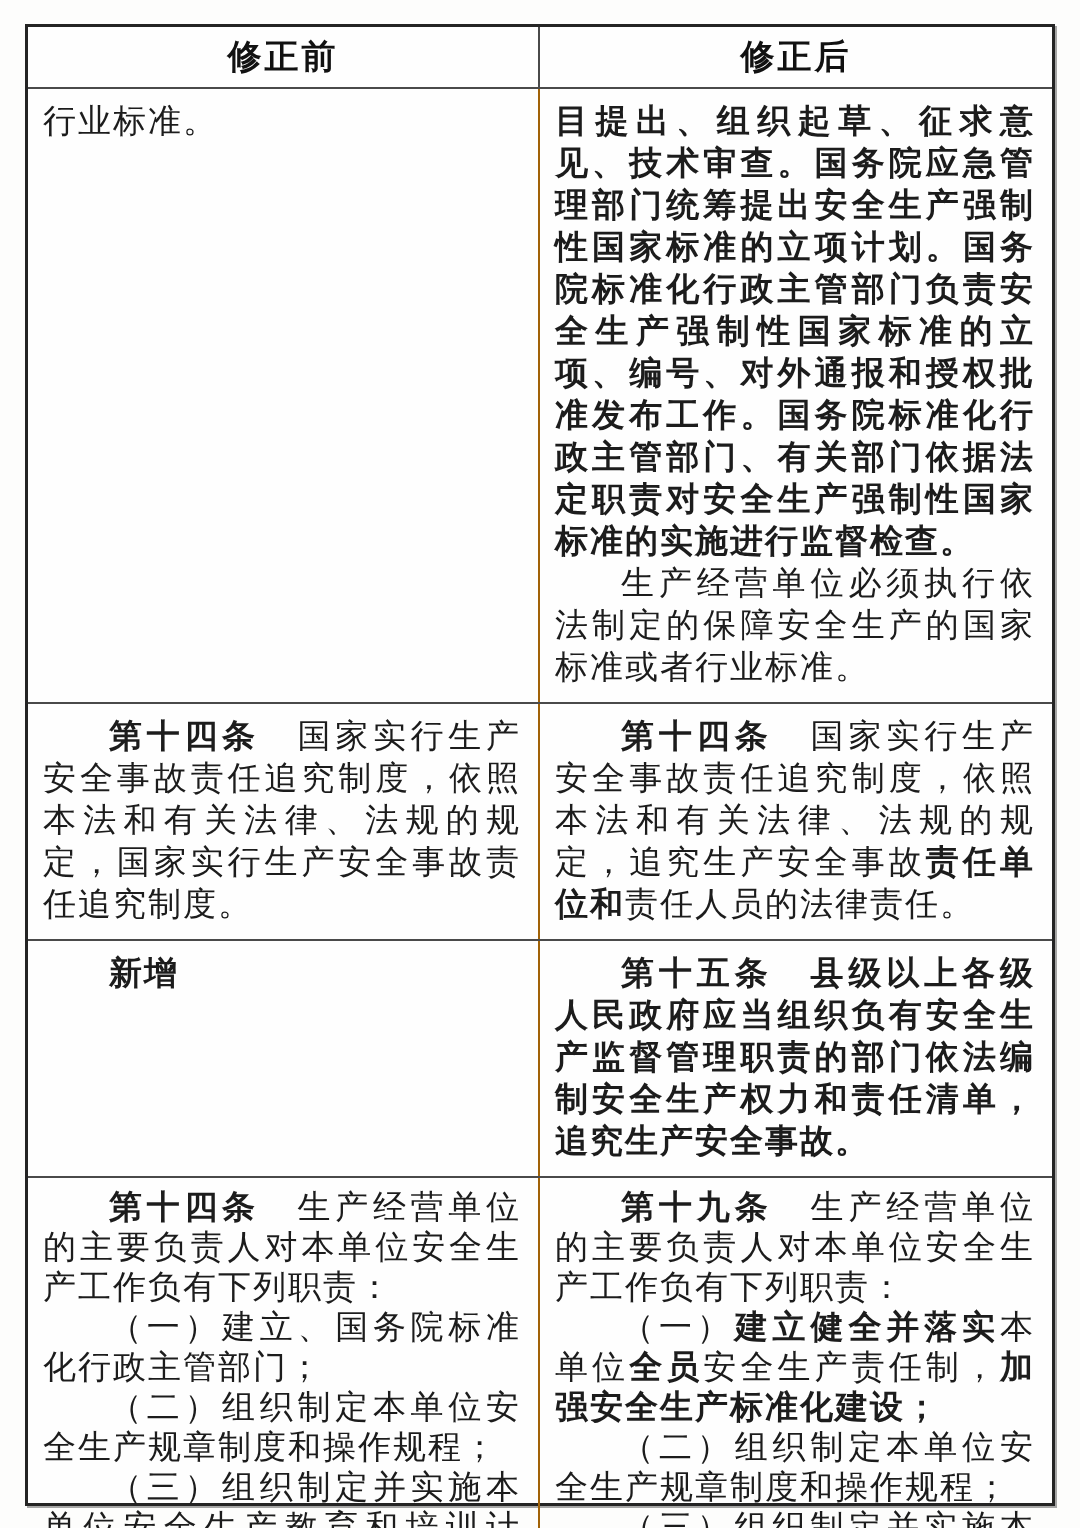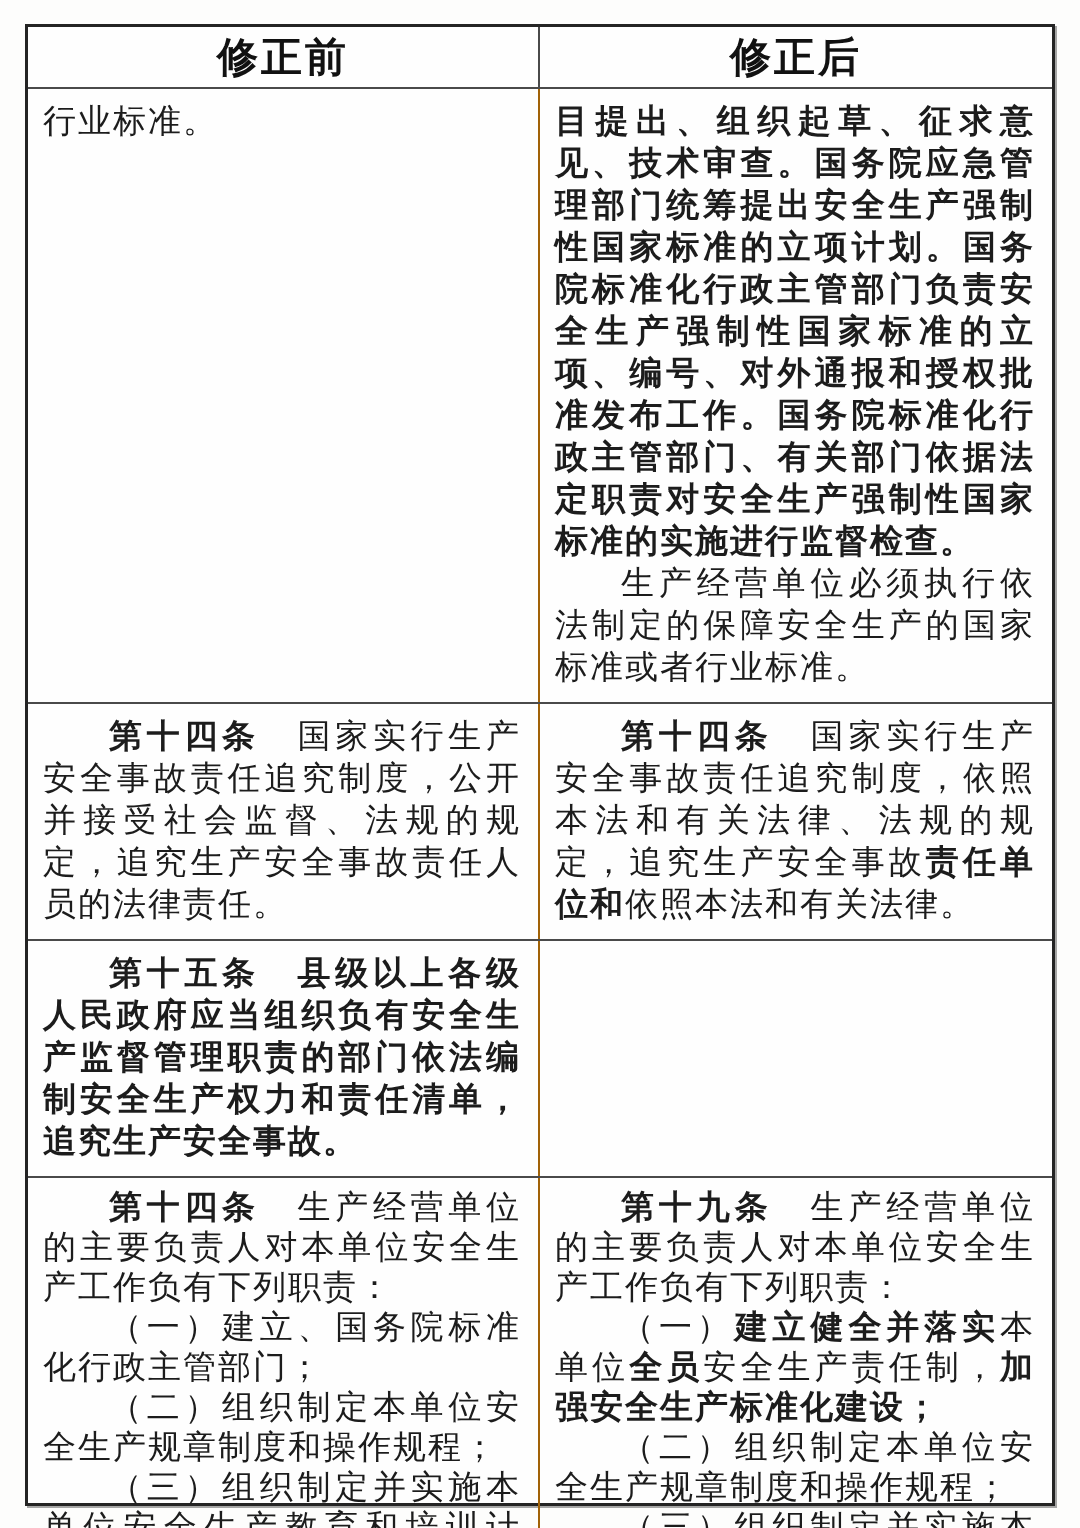--- a/index.html
+++ b/index.html
@@ -33,21 +33,21 @@
     border-bottom: 2px solid #4a4a4a;
   }
   .th {
     width: 50%;
     box-sizing: border-box;
     display: flex;
     align-items: center;
     justify-content: center;
     font-family: "Liberation Sans", sans-serif;
     font-weight: 700;
-    font-size: 41px;
+    font-size: 34px;
     letter-spacing: 3px;
     color: #111;
   }
   .th:first-child { border-right: 2px solid #4a4a4a; }
   .trow {
     display: flex;
     border-bottom: 2px solid #4a4a4a;
     flex: 0 0 auto;
   }
   .trow:last-child { border-bottom: none; flex: 1 1 auto; }
@@ -90,28 +90,31 @@
           <p><span class="run">行业标准。</span></p>
         </div>
     <div class="td">
           <p><span class="run bold">目提出、组织起草、征求意见、技术审查。国务院应急管理部门统筹提出安全生产强制性国家标准的立项计划。国务院标准化行政主管部门负责安全生产强制性国家标准的立项、编号、对外通报和授权批准发布工作。国务院标准化行政主管部门、有关部门依据法定职责对安全生产强制性国家标准的实施进行监督检查。</span></p>
           <p class="indent"><span class="run">生产经营单位必须执行依法制定的保障安全生产的国家标准或者行业标准。</span></p>
         </div>
   </div>
 
   <div class="trow row-2">
     <div class="td">
-          <p class="indent"><span class="run bold">第十四条</span><span class="run">　国家实行生产安全事故责任追究制度，公开并接受社会监督、法规的规定，追究生产安全事故责任人员的法律责任。</span></p>
+          <p class="indent"><span class="run bold">第十四条</span><span class="run">　国家实行生产安全事故责任追究制度，依照本法和有关法律、法规的规定，国家实行生产安全事故责任追究制度。</span></p>
         </div>
     <div class="td">
-          <p class="indent"><span class="run bold">第十四条</span><span class="run">　国家实行生产安全事故责任追究制度，依照本法和有关法律、法规的规定，追究生产安全事故</span><span class="run bold">责任单位和</span><span class="run">依照本法和有关法律。</span></p>
+          <p class="indent"><span class="run bold">第十四条</span><span class="run">　国家实行生产安全事故责任追究制度，依照本法和有关法律、法规的规定，追究生产安全事故</span><span class="run bold">责任单位和</span><span class="run">责任人员的法律责任。</span></p>
         </div>
   </div>
 
   <div class="trow row-3">
+    <div class="td">
+          <p class="indent"><span class="run bold">新增</span></p>
+        </div>
     <div class="td">
           <p class="indent"><span class="run bold">第十五条　县级以上各级人民政府应当组织负有安全生产监督管理职责的部门依法编制安全生产权力和责任清单，追究生产安全事故。</span></p>
         </div>
   </div>
 
   <div class="trow row-4">
     <div class="td">
           <p class="indent"><span class="run bold">第十四条</span><span class="run">　生产经营单位的主要负责人对本单位安全生产工作负有下列职责：</span></p>
           <p class="indent"><span class="run">（一）建立、国务院标准化行政主管部门；</span></p>
           <p class="indent"><span class="run">（二）组织制定本单位安全生产规章制度和操作规程；</span></p>

